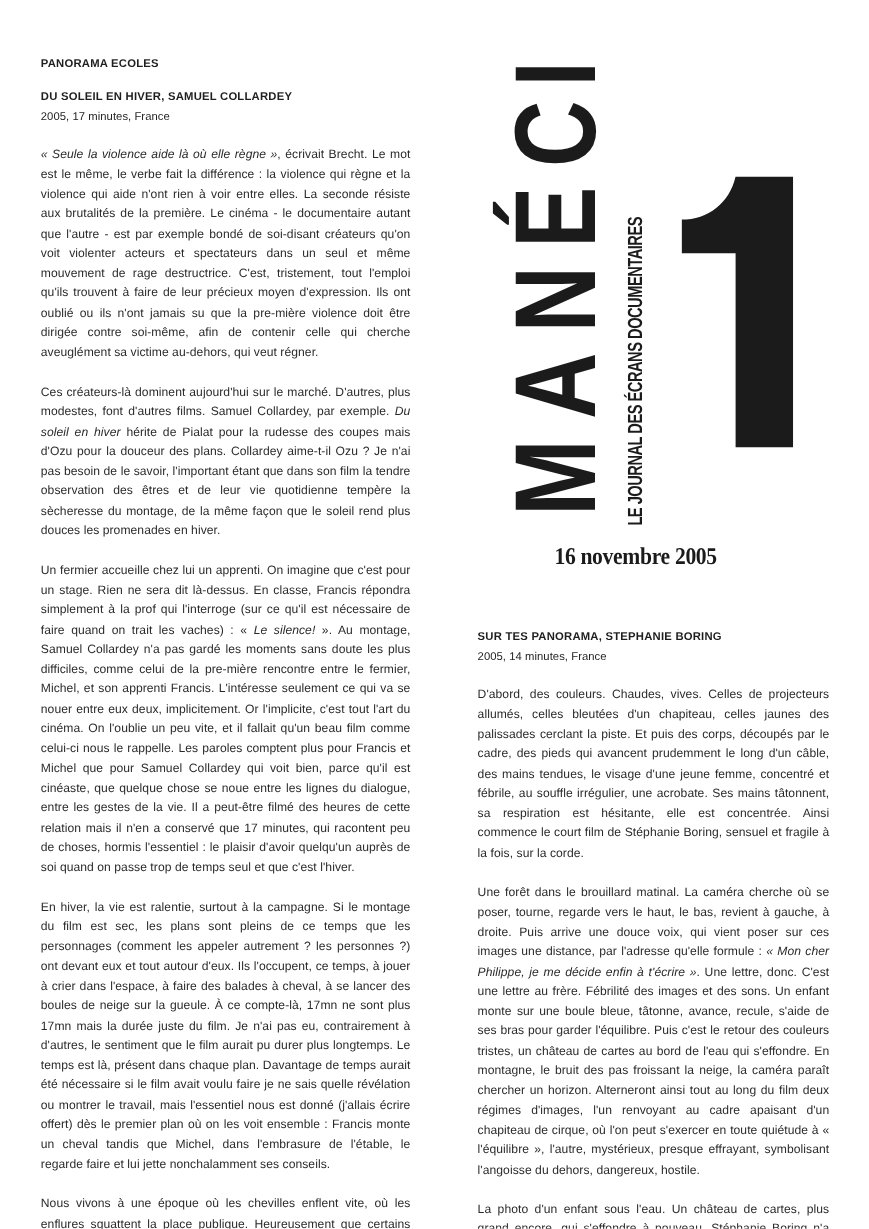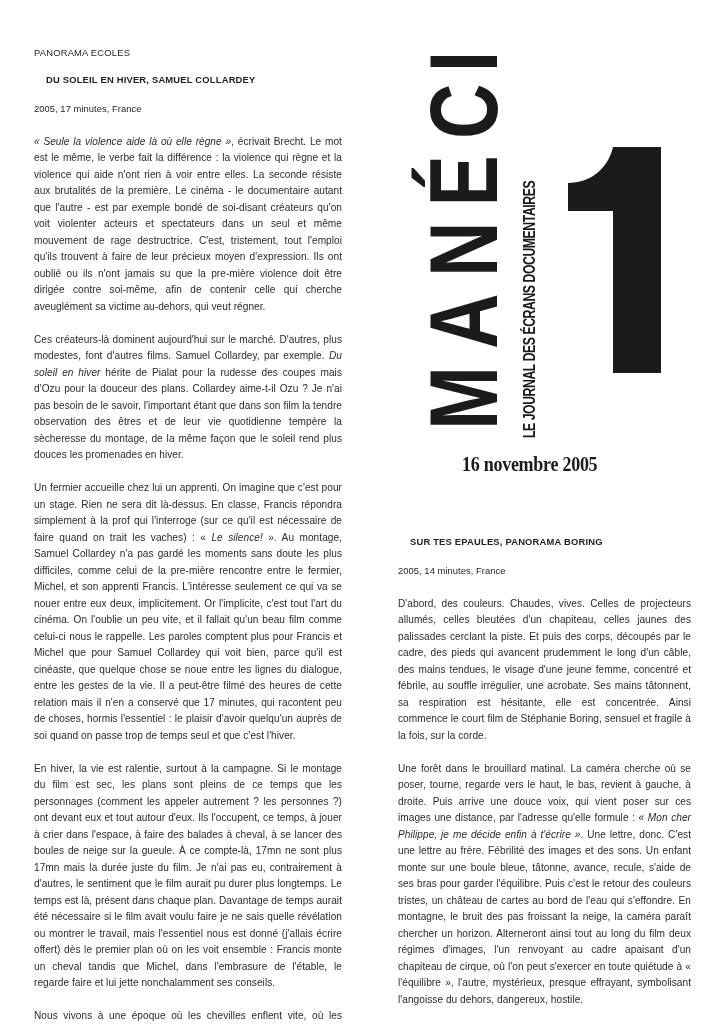--- a/index.html
+++ b/index.html
@@ -1,21 +1,21 @@
 <!DOCTYPE html>
 <html><head>
 <meta charset="utf-8">
 <style>
   html, body { margin:0; padding:0; background:#ffffff; }
   body { width:724px; height:1024px; position:relative; overflow:hidden; color:#2a2a2a; font-family:"Liberation Sans", "DejaVu Sans", sans-serif; }
   .col { position:absolute; font-size:10.1px; line-height:16.5px; text-align:justify; hyphens:none; letter-spacing:0.05px; }
   .col-left { left:34px; top:46px; width:308px; }
   .col-right { left:398px; top:522px; width:293px; }
-  .section-label { font-weight:normal; font-size:9.4px; letter-spacing:0.2px; margin:0 0 12px 0; line-height:14px; color:#1e1e1e; }
-  .film-title { font-weight:bold; font-size:9.4px; letter-spacing:0.2px; margin:12px; line-height:16.5px; color:#1e1e1e; }
+  .section-label { font-weight:bold; font-size:9.4px; letter-spacing:0.2px; margin:0 0 12px 0; line-height:14px; color:#1e1e1e; }
+  .film-title { font-weight:bold; font-size:9.4px; letter-spacing:0.2px; margin:0; line-height:16.5px; color:#1e1e1e; }
   .film-meta { font-weight:normal; font-size:9.4px; margin:0 0 16.5px 0; line-height:16.5px; color:#1e1e1e; }
   p.para { margin:0 0 16.5px 0; }
   p.para em { }
 
   .masthead { position:absolute; left:0; top:0; width:724px; height:500px; pointer-events:none; }
   .title-rot { position:absolute; left:427px; top:48px; width:74px; height:390px; }
   .title-rot .inner { position:absolute; left:0; top:390px; width:390px; height:74px; transform-origin:0 0; transform:rotate(-90deg); font-family:"Liberation Sans", sans-serif; font-weight:bold; font-size:96px; line-height:74px; display:flex; justify-content:space-between; align-items:center; color:#1b1b1b; }
   .title-rot .inner span { display:block; transform:scaleX(0.8); }
   .subtitle-rot { position:absolute; left:521px; top:122px; width:17px; height:316px; }
   .subtitle-rot .inner { position:absolute; left:0; top:316px; width:316px; height:17px; transform-origin:0 0; transform:rotate(-90deg); font-family:"Liberation Sans", sans-serif; font-weight:bold; font-size:17px; line-height:17px; white-space:nowrap; color:#1b1b1b; letter-spacing:-0.6px; }
@@ -56,20 +56,20 @@
       <p class="para"><em>« Seule la violence aide là où elle règne »</em><span>, écrivait Brecht. Le mot est le même, le verbe fait la différence : la violence qui règne et la violence qui aide n'ont rien à voir entre elles. La seconde résiste aux brutalités de la première. Le cinéma - le documentaire autant que l'autre - est par exemple bondé de soi-disant créateurs qu'on voit violenter acteurs et spectateurs dans un seul et même mouvement de rage destructrice. C'est, tristement, tout l'emploi qu'ils trouvent à faire de leur précieux moyen d'expression. Ils ont oublié ou ils n'ont jamais su que la pre-mière violence doit être dirigée contre soi-même, afin de contenir celle qui cherche aveuglément sa victime au-dehors, qui veut régner.</span></p>
       <p class="para"><span>Ces créateurs-là dominent aujourd'hui sur le marché. D'autres, plus modestes, font d'autres films. Samuel Collardey, par exemple. </span><em>Du soleil en hiver</em><span> hérite de Pialat pour la rudesse des coupes mais d'Ozu pour la douceur des plans. Collardey aime-t-il Ozu ? Je n'ai pas besoin de le savoir, l'important étant que dans son film la tendre observation des êtres et de leur vie quotidienne tempère la sècheresse du montage, de la même façon que le soleil rend plus douces les promenades en hiver.</span></p>
       <p class="para"><span>Un fermier accueille chez lui un apprenti. On imagine que c'est pour un stage. Rien ne sera dit là-dessus. En classe, Francis répondra simplement à la prof qui l'interroge (sur ce qu'il est nécessaire de faire quand on trait les vaches) : « </span><em>Le silence!</em><span> ». Au montage, Samuel Collardey n'a pas gardé les moments sans doute les plus difficiles, comme celui de la pre-mière rencontre entre le fermier, Michel, et son apprenti Francis. L'intéresse seulement ce qui va se nouer entre eux deux, implicitement. Or l'implicite, c'est tout l'art du cinéma. On l'oublie un peu vite, et il fallait qu'un beau film comme celui-ci nous le rappelle. Les paroles comptent plus pour Francis et Michel que pour Samuel Collardey qui voit bien, parce qu'il est cinéaste, que quelque chose se noue entre les lignes du dialogue, entre les gestes de la vie. Il a peut-être filmé des heures de cette relation mais il n'en a conservé que 17 minutes, qui racontent peu de choses, hormis l'essentiel : le plaisir d'avoir quelqu'un auprès de soi quand on passe trop de temps seul et que c'est l'hiver.</span></p>
       <p class="para"><span>En hiver, la vie est ralentie, surtout à la campagne. Si le montage du film est sec, les plans sont pleins de ce temps que les personnages (comment les appeler autrement ? les personnes ?) ont devant eux et tout autour d'eux. Ils l'occupent, ce temps, à jouer à crier dans l'espace, à faire des balades à cheval, à se lancer des boules de neige sur la gueule. À ce compte-là, 17mn ne sont plus 17mn mais la durée juste du film. Je n'ai pas eu, contrairement à d'autres, le sentiment que le film aurait pu durer plus longtemps. Le temps est là, présent dans chaque plan. Davantage de temps aurait été nécessaire si le film avait voulu faire je ne sais quelle révélation ou montrer le travail, mais l'essentiel nous est donné (j'allais écrire offert) dès le premier plan où on les voit ensemble : Francis monte un cheval tandis que Michel, dans l'embrasure de l'étable, le regarde faire et lui jette nonchalamment ses conseils.</span></p>
       <p class="para"><span>Nous vivons à une époque où les chevilles enflent vite, où les enflures squattent la place publique. Heureusement que certains ont encore la modestie de simplement montrer ce qui est beau. C'est à la condition de trouver beau ce qu'on filme qu'il faut faire du cinéma. Mais attention, les films les plus modestes n'ont parfois l'air de rien. J'ai vu </span></p>
     </div>
 
 </div>
 
 <div class="col col-right">
-  <div class="film-title">SUR TES EPAULES, PANORAMA BORING</div>
+  <div class="film-title">SUR TES PANORAMA, STEPHANIE BORING</div>
   <div class="film-meta">2005, 14 minutes, France</div>
   <div>
       <p class="para"><span>D'abord, des couleurs. Chaudes, vives. Celles de projecteurs allumés, celles bleutées d'un chapiteau, celles jaunes des palissades cerclant la piste. Et puis des corps, découpés par le cadre, des pieds qui avancent prudemment le long d'un câble, des mains tendues, le visage d'une jeune femme, concentré et fébrile, au souffle irrégulier, une acrobate. Ses mains tâtonnent, sa respiration est hésitante, elle est concentrée. Ainsi commence le court film de Stéphanie Boring, sensuel et fragile à la fois, sur la corde.</span></p>
       <p class="para"><span>Une forêt dans le brouillard matinal. La caméra cherche où se poser, tourne, regarde vers le haut, le bas, revient à gauche, à droite. Puis arrive une douce voix, qui vient poser sur ces images une distance, par l'adresse qu'elle formule : </span><em>« Mon cher Philippe, je me décide enfin à t'écrire »</em><span>. Une lettre, donc. C'est une lettre au frère. Fébrilité des images et des sons. Un enfant monte sur une boule bleue, tâtonne, avance, recule, s'aide de ses bras pour garder l'équilibre. Puis c'est le retour des couleurs tristes, un château de cartes au bord de l'eau qui s'effondre. En montagne, le bruit des pas froissant la neige, la caméra paraît chercher un horizon. Alterneront ainsi tout au long du film deux régimes d'images, l'un renvoyant au cadre apaisant d'un chapiteau de cirque, où l'on peut s'exercer en toute quiétude à « l'équilibre », l'autre, mystérieux, presque effrayant, symbolisant l'angoisse du dehors, dangereux, hostile.</span></p>
       <p class="para"><span>La photo d'un enfant sous l'eau. Un château de cartes, plus grand encore, qui s'effondre à nouveau. Stéphanie Boring n'a jamais connu son frère, enfant. Il ne voulait pas jouer avec elle. « </span></p>
     </div>
 </div>
 
 </body></html>

